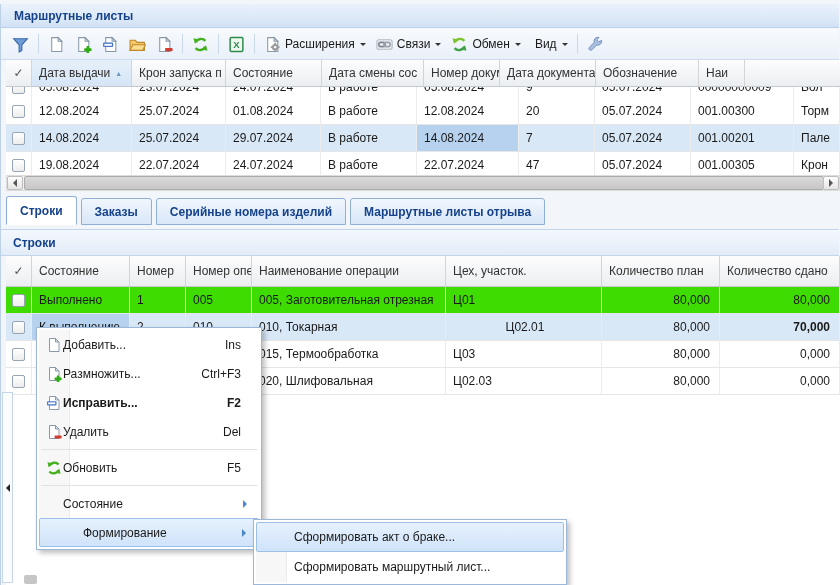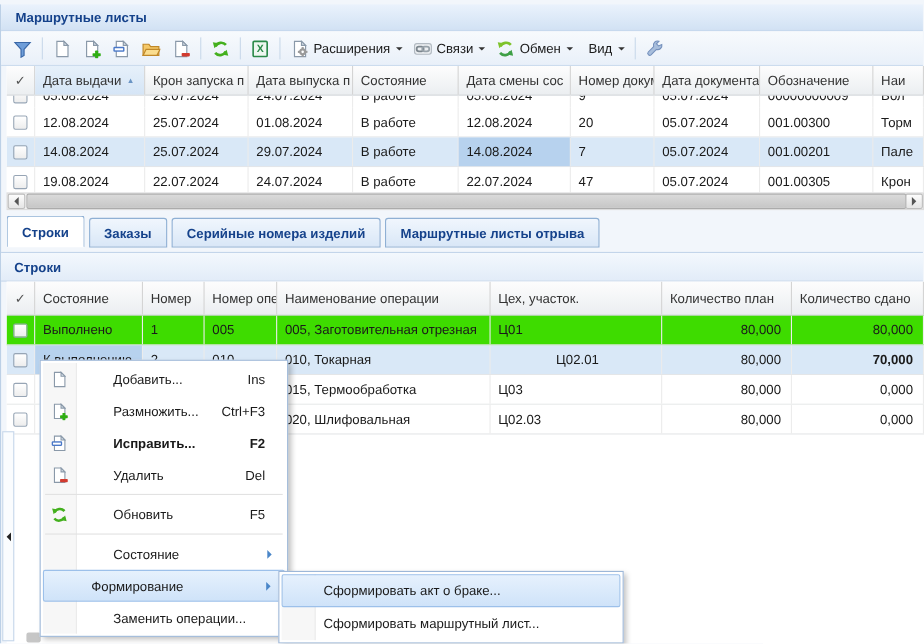--- a/index.html
+++ b/index.html
@@ -74,21 +74,21 @@
   .tri-l-sm{width:0;height:0;border:4px solid transparent;border-right-color:#222;margin-left:-4px;}
   .scroll-fragment{position:absolute;left:24px;top:575px;width:13px;height:9px;background:#c6c6c6;border-radius:2px;}
 
   
   .menu{position:absolute;background:#fff;border:1px solid #9db7d8;box-shadow:3px 3px 5px rgba(0,0,0,.25);
     padding:2px;box-sizing:border-box;z-index:50;}
   .menu-gutter{position:absolute;left:2px;top:2px;bottom:2px;width:30px;background:#f7f7f7;border-right:1px solid #ebebeb;}
   .m-item{position:relative;height:29px;display:flex;align-items:center;}
   .m-item .mi-ico{position:absolute;left:7px;width:16px;height:16px;}
   .m-item .mi-ico svg{width:16px;height:16px;display:block;}
-  .m-item .mi-lbl{margin-left:64px;white-space:nowrap;}
+  .m-item .mi-lbl{margin-left:24px;white-space:nowrap;}
   .m-item .mi-sc{margin-left:auto;padding-right:18px;white-space:nowrap;}
   .m-item.bold .mi-lbl,.m-item.bold .mi-sc{font-weight:bold;}
   .m-item.hl{background:linear-gradient(#e6f1fd,#cfe3f9);border:1px solid #9cc0ea;border-radius:2px;height:27px;}
   .m-item.hl .mi-lbl{margin-left:43px;}
   .m-sep{height:7px;position:relative;}
   .m-sep:after{content:"";position:absolute;left:2px;right:2px;top:3px;height:1px;background:#e2e2e2;}
   .sub-arrow{position:absolute;right:8px;width:0;height:0;border:4px solid transparent;border-left-color:#4a86c8;}
   .submenu .m-item{height:30px;}
   .submenu .m-item .mi-lbl{margin-left:38px;}
   .submenu .m-item.hl{height:28px;}
@@ -235,23 +235,20 @@
         <div class="g-hcell cb" style="width: 26px;">
           <div>✓</div>
         </div>
         <div class="g-hcell sorted" style="width: 100px;">
           <div>Дата выдачи</div>
           <div class="sort-ico">▲</div>
         </div>
         <div class="g-hcell" style="width: 94px;">
           <div>Крон запуска п</div>
         </div>
-        <div class="g-hcell" style="width: 95px;">
-          <div>Дата выпуска п</div>
-        </div>
         <div class="g-hcell" style="width: 96px;">
           <div>Состояние</div>
         </div>
         <div class="g-hcell" style="width: 102px;">
           <div>Дата смены сос</div>
         </div>
         <div class="g-hcell" style="width: 76px;">
           <div>Номер докум</div>
         </div>
         <div class="g-hcell" style="width: 96px;">
@@ -625,23 +622,20 @@
       </div>
       <div class="m-sep"></div>
       <div class="m-item">
         <div class="mi-lbl">Состояние</div>
         <div class="sub-arrow"></div>
       </div>
       <div class="m-item hl">
         <div class="mi-lbl">Формирование</div>
         <div class="sub-arrow"></div>
       </div>
-      <div class="m-item">
-        <div class="mi-lbl">Заменить операции...</div>
-      </div>
     </div>
 
   <div class="menu submenu" id="submenu" style="left:253px;top:519px;width:314px;">
     <div class="menu-gutter"></div>
   <div class="m-item hl">
         <div class="mi-lbl">Сформировать акт о браке...</div>
       </div>
       <div class="m-item">
         <div class="mi-lbl">Сформировать маршрутный лист...</div>
       </div>

